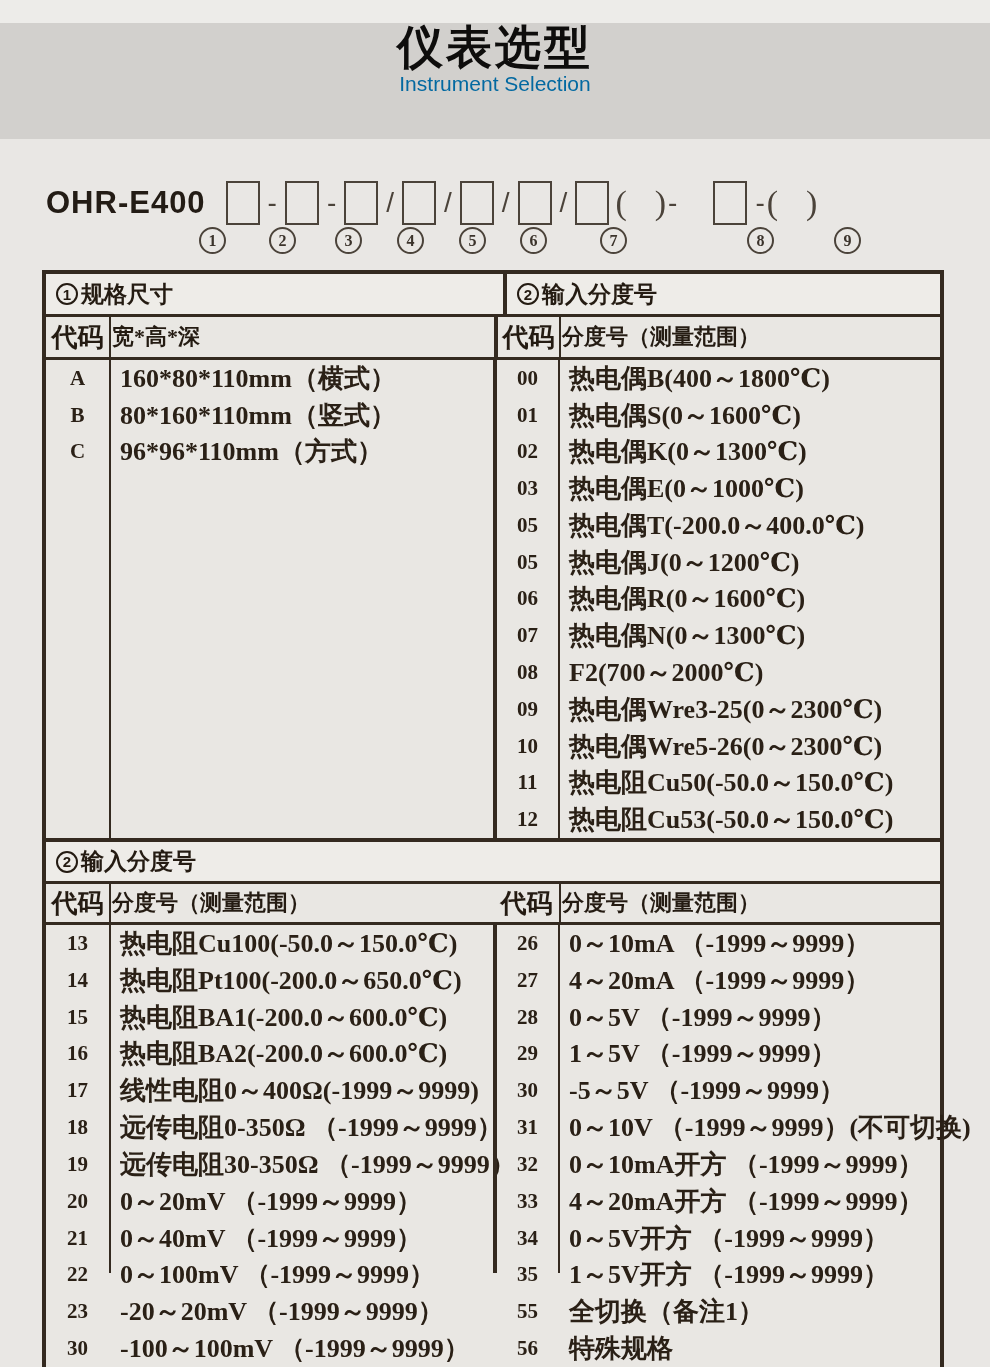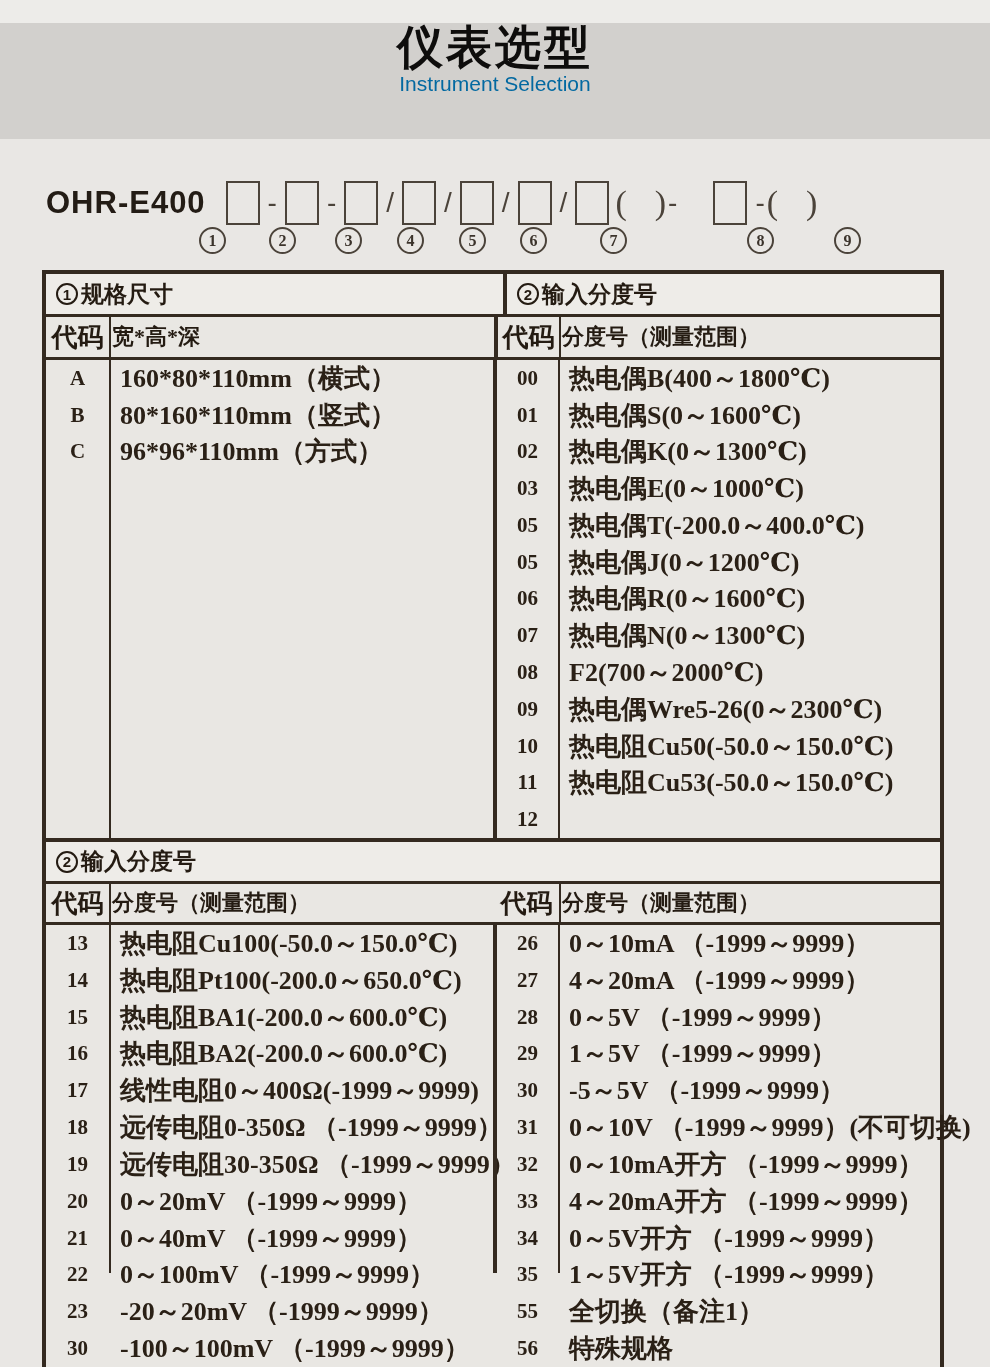--- a/index.html
+++ b/index.html
@@ -185,20 +185,21 @@
     <div class="col fx">
       <div class="ln lval">热电偶B(400～1800℃)</div>
       <div class="ln lval">热电偶S(0～1600℃)</div>
       <div class="ln lval">热电偶K(0～1300℃)</div>
       <div class="ln lval">热电偶E(0～1000℃)</div>
       <div class="ln lval">热电偶T(-200.0～400.0℃)</div>
       <div class="ln lval">热电偶J(0～1200℃)</div>
       <div class="ln lval">热电偶R(0～1600℃)</div>
       <div class="ln lval">热电偶N(0～1300℃)</div>
       <div class="ln lval">F2(700～2000℃)</div>
+      <div class="ln lval">热电偶Wre3-25(0～2300℃)</div>
       <div class="ln lval">热电偶Wre5-26(0～2300℃)</div>
       <div class="ln lval">热电阻Cu50(-50.0～150.0℃)</div>
       <div class="ln lval">热电阻Cu53(-50.0～150.0℃)</div>
     </div>
   </div>
 
   <div class="sep4"></div>
 
   <div class="band" style="height:39px">
     <div class="bandcell band2cell fx">

